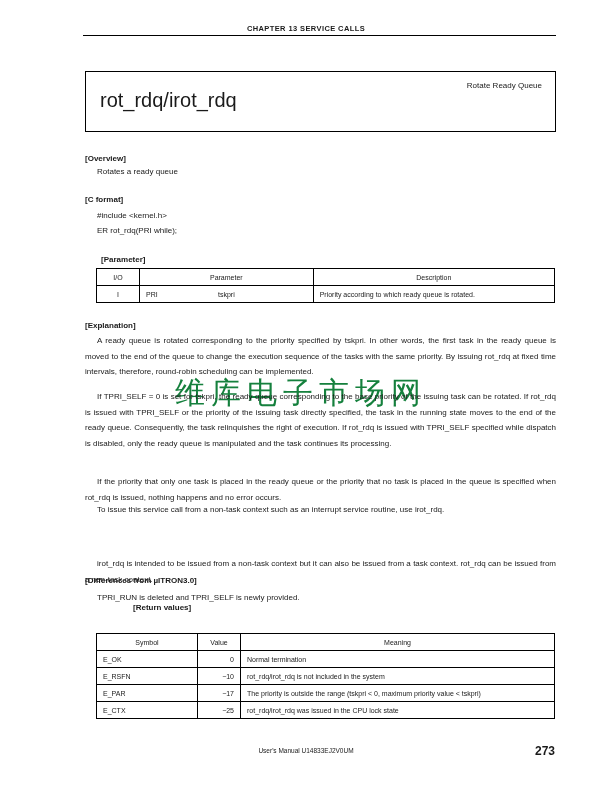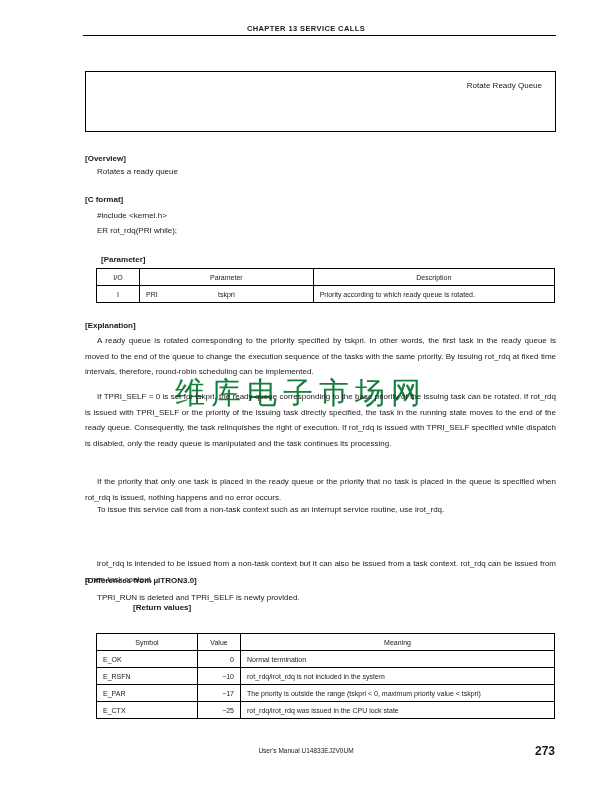--- a/index.html
+++ b/index.html
@@ -29,20 +29,21 @@
   .footer-page { right: 57px; top: 744px; font-size: 12px; font-weight: bold; }
   .front { z-index: 1; }
 </style>
 </head>
 <body>
 
 <div class="abs running-head">CHAPTER 13  SERVICE CALLS</div>
 <div class="abs head-rule"></div>
 
 <div class="abs title-box">
+  <div class="abs title-main">rot_rdq/irot_rdq</div>
   <div class="abs title-sub">Rotate Ready Queue</div>
 </div>
 
 <div class="abs watermark">维库电子市场网</div>
 
 <div class="abs sec front" style="top:154px;text-align:center;">[Overview]</div>
 <div class="abs txt ind front" style="top:164px;">Rotates a ready queue</div>
 
 <div class="abs sec front" style="top:195px;">[C format]</div>
 <div class="abs txt ind front" style="top:208px;">#include &lt;kernel.h&gt;</div>

